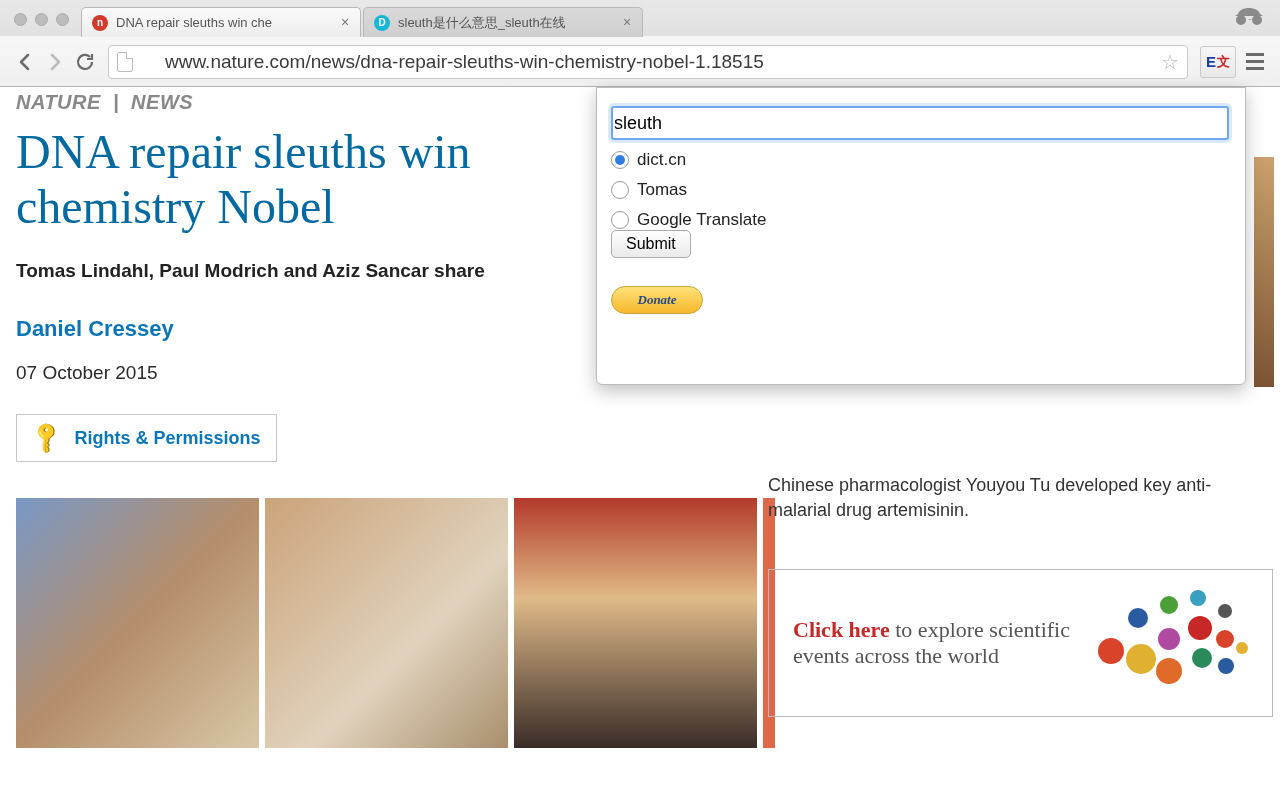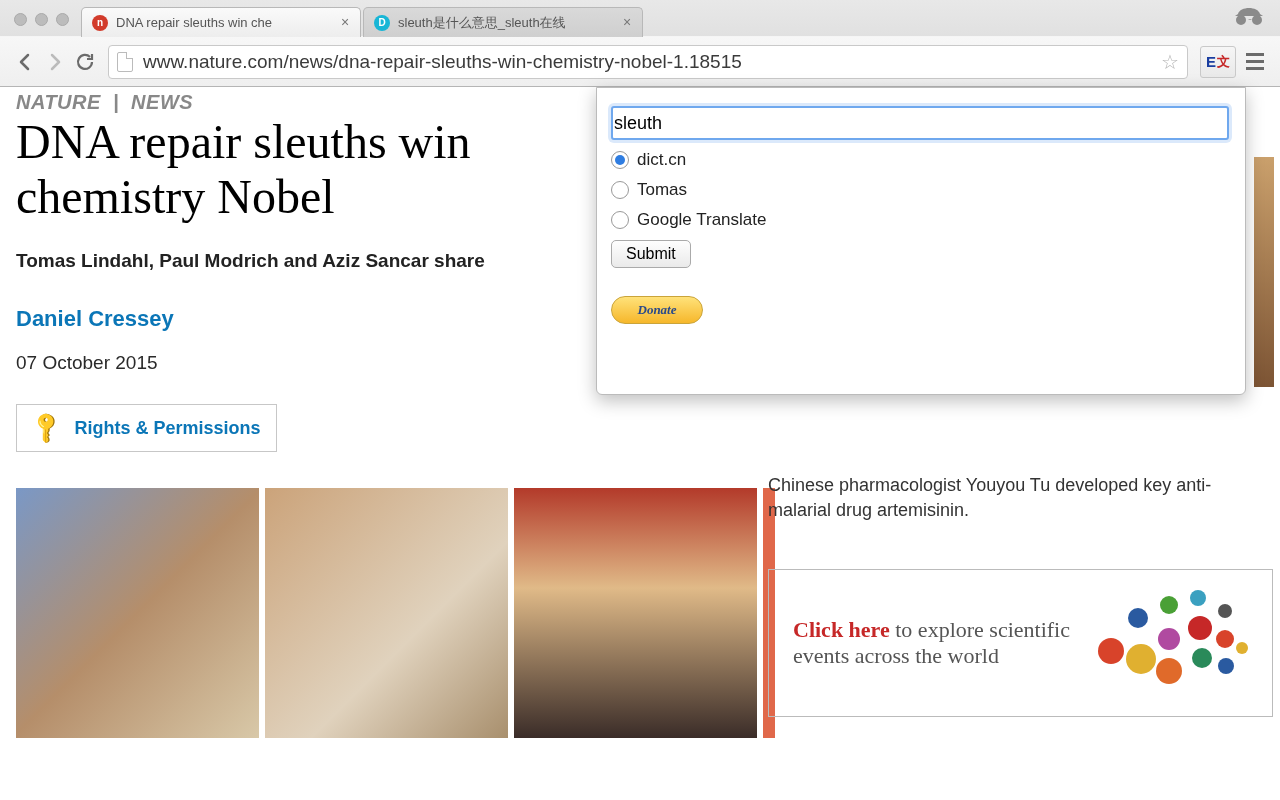--- a/index.html
+++ b/index.html
@@ -16,33 +16,33 @@
   .tab .title { flex: 1; white-space: nowrap; overflow: hidden; text-overflow: ellipsis; }
   .tab .close { width: 14px; height: 14px; margin-left: 6px; color: #777; font-size: 14px; line-height: 12px; text-align:center; }
   .incognito { position:absolute; right:14px; top:4px; color:#8a8a8a; }
 
   .toolbar { display: flex; align-items: center; height: 50px; padding: 0 10px; background: linear-gradient(#f7f7f7,#efefef); border-top:1px solid #f5f5f5; }
   .nav-btn { width: 30px; height: 30px; display:flex; align-items:center; justify-content:center; color:#6b6b6b; font-size:20px; cursor:pointer; }
   .nav-btn.disabled { color:#bbb; }
   .omnibox { flex:1; display:flex; align-items:center; height:34px; background:#fff; border:1px solid #c9c9c9; border-radius:4px; margin:0 8px; padding:0 8px; }
   .omnibox .page-icon { width:16px; height:20px; border:1px solid #bbb; border-radius:2px; margin-right:10px; position:relative; }
   .omnibox .page-icon::after { content:""; position:absolute; right:-1px; top:-1px; width:6px; height:6px; background:#fff; border-left:1px solid #bbb; border-bottom:1px solid #bbb; }
-  .omnibox .url { font-size:19px; color:#3b3b3b; white-space:nowrap; overflow:hidden; font-family: Arial, sans-serif; }
+  .omnibox .url { font-size:19px; color:#3b3b3b; white-space:nowrap; overflow:hidden; font-family: Arial, sans-serif; margin-left: 22px; }
   .omnibox .star { margin-left:auto; color:#b5b5b5; font-size:20px; }
   .ext-btn { width:36px; height:32px; border:1px solid #c9c9c9; border-radius:3px; background:linear-gradient(#f6f6f6,#e9e9e9); display:flex; align-items:center; justify-content:center; margin:0 4px; font-weight:bold; font-size:15px; }
   .ext-btn .e { color:#1a3ea0; }
   .ext-btn .cn { color:#c62828; font-size:13px; margin-left:1px; }
   .menu-btn { width:30px; height:30px; display:flex; flex-direction:column; justify-content:center; gap:4px; padding:6px; }
   .menu-btn span { height:3px; background:#6b6b6b; }
 
   
   .page { position:relative; padding: 0 16px; }
   .breadcrumb { color:#888; font-style:italic; font-weight:bold; font-size:20px; padding: 4px 0 0 0; letter-spacing:0.5px;}
   .breadcrumb .sep { margin: 0 6px; }
-  .headline { font-size:48px; font-weight:400; color:#000000; line-height:1.15; margin-top:0; font-family: Georgia, "Times New Roman", serif; max-width: 590px; }
+  .headline { font-size:48px; font-weight:400; color:#0369a1; line-height:1.15; margin-top:10px; font-family: Georgia, "Times New Roman", serif; max-width: 590px; }
   .subhead { font-size:19px; font-weight:bold; margin-top:26px; color:#222; }
   .author { color:#0b76b7; font-size:22px; font-weight:bold; margin-top:34px; }
   .date { font-size:19px; color:#2a2a2a; margin-top:20px; }
   .rights-box { display:inline-flex; align-items:center; border:1px solid #c7c7c7; padding:10px 16px; margin-top:30px; color:#0b76b7; font-weight:bold; font-size:18px; gap:14px; }
   .rights-box .key { color:#9a9a9a; font-size:22px; transform: rotate(-45deg); }
 
   .photo-row { display:flex; gap:6px; margin-top:36px; }
   .photo { width:243px; height:250px; background:#ddd; }
   .photo.p1 { background: linear-gradient(135deg,#7a98c6 0%, #b58e6a 50%, #d8c8a8 100%); }
   .photo.p2 { background: linear-gradient(135deg,#cba37a 0%, #e0d2bd 60%, #a88f6d 100%); }
@@ -60,21 +60,21 @@
   .tabsbar .t { flex:1; display:flex; align-items:center; justify-content:center; font-size:18px; color:#333; background:linear-gradient(#fafafa,#e9e9e9); border-right:1px solid #bbb; }
   .tabsbar .t:last-child { border-right:none; }
   .tabsbar .t.dark { background:#555; color:#fff; }
 
   
   .popup { position:absolute; top:0px; left:596px; width:650px; background:#fff; border:1px solid #bbb; border-radius:0 0 6px 6px; box-shadow:0 6px 18px rgba(0,0,0,.25); padding:18px 16px 70px 14px; z-index:50; }
   .popup input.search { width:100%; height:34px; border:2px solid #6fa8ee; border-radius:3px; outline:none; padding:0 1px; font-size:18px; box-shadow: 0 0 0 3px rgba(111,168,238,.25); }
   .radio-row { display:flex; align-items:center; margin-top:10px; font-size:17px; color:#222; }
   .radio { width:18px; height:18px; border:1px solid #999; border-radius:50%; margin-right:8px; display:inline-flex; align-items:center; justify-content:center; }
   .radio.checked::after { content:""; width:10px; height:10px; border-radius:50%; background:#2f7de1; }
-  .submit-btn { margin-top:10px; padding:4px 14px; font-size:16px; border:1px solid #aaa; border-radius:5px; background:linear-gradient(#fefefe,#eaeaea); cursor:pointer; }
+  .submit-btn { padding:4px 14px; font-size:16px; border:1px solid #aaa; border-radius:5px; background:linear-gradient(#fefefe,#eaeaea); cursor:pointer; }
   .donate { margin-top:28px; display:inline-flex; align-items:center; justify-content:center; width:92px; height:28px; border-radius:14px; background:linear-gradient(#ffe27a,#f6b72b); border:1px solid #caa43a; font-style:italic; font-weight:bold; color:#2a4a8a; font-size:13px;font-family:Liberation Serif, serif; }
 
   .side-img-edge { position:absolute; left:1254px; top:70px; width:20px; height:230px; background:linear-gradient(#caa06c,#7c5434); }
 </style>
 </head>
 <body>
 
 <div class="browser-chrome">
   <div class="tab-bar">
     <div class="traffic-lights">

